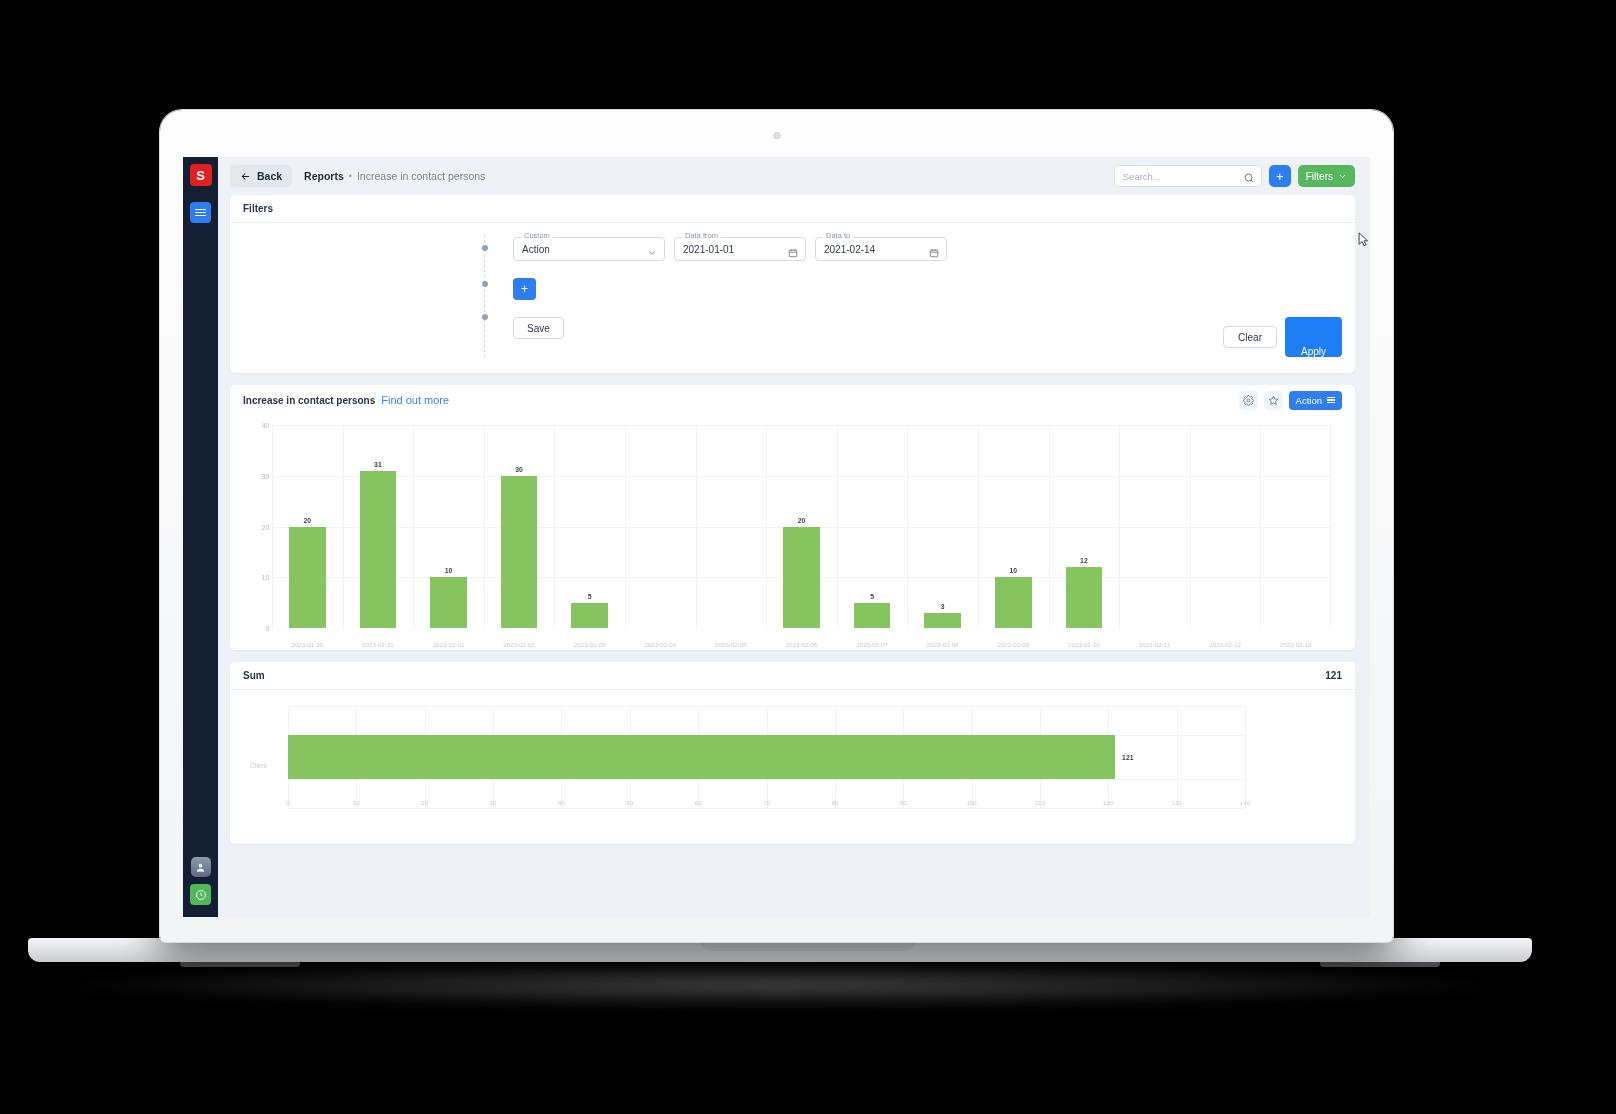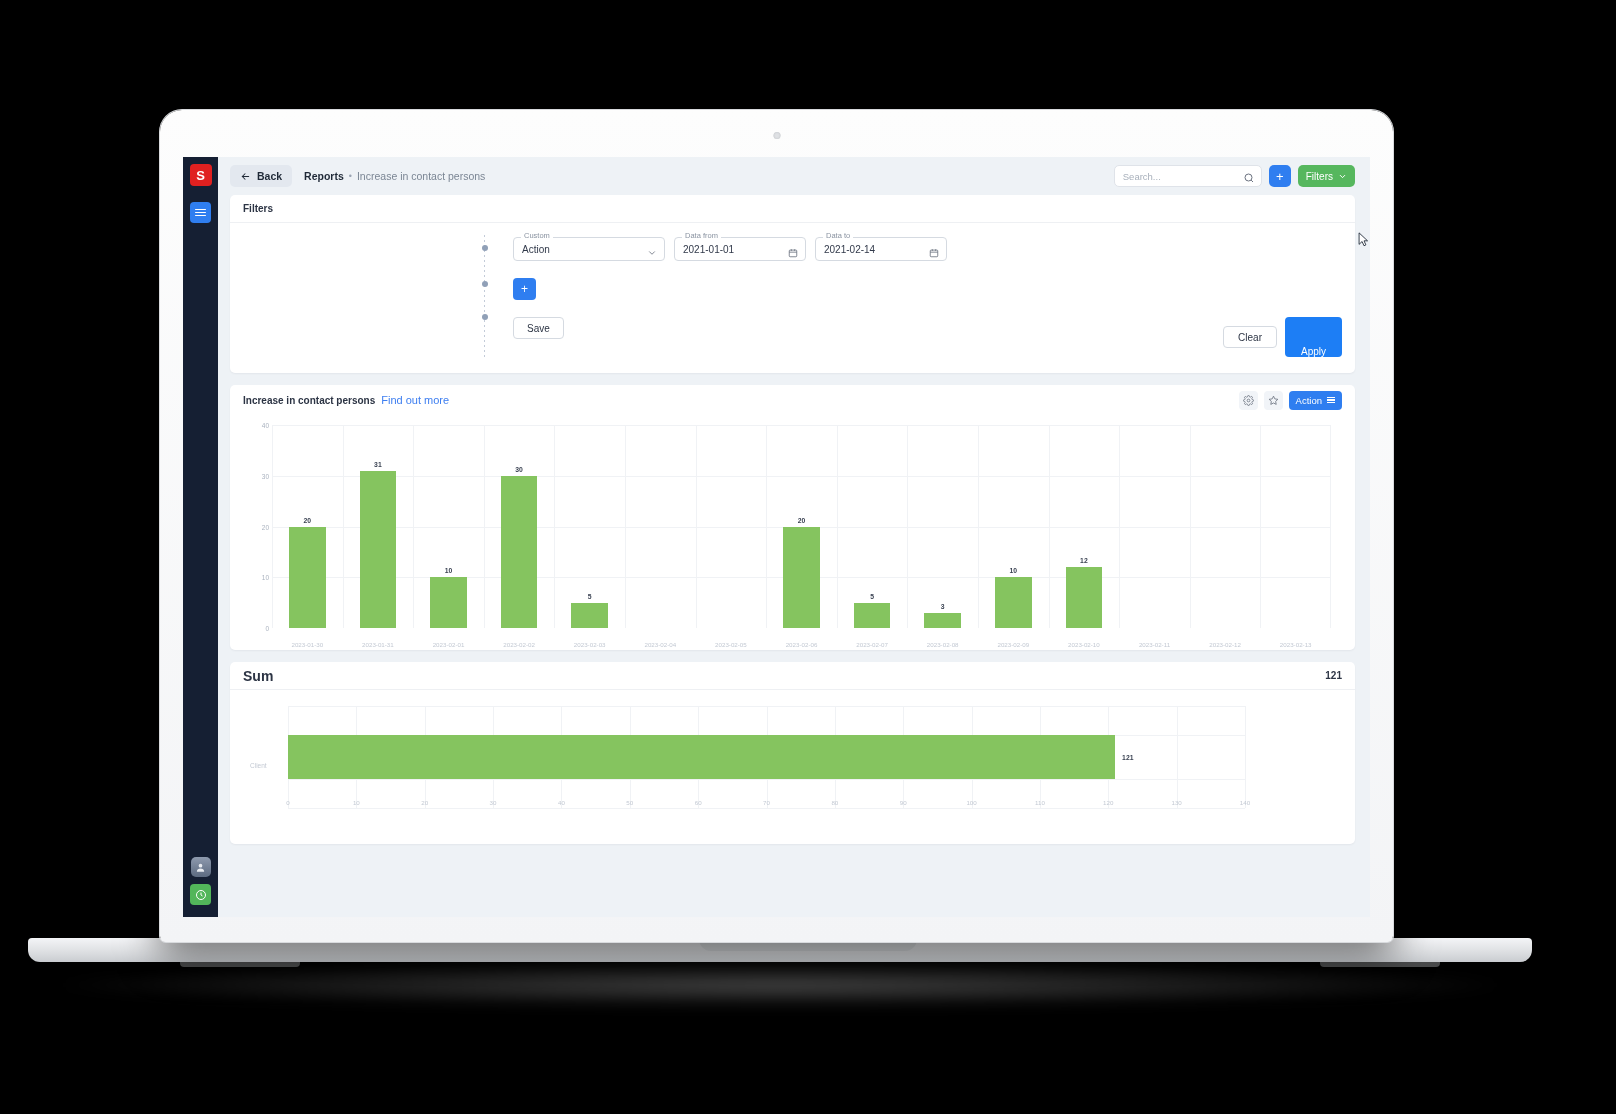--- a/index.html
+++ b/index.html
@@ -173,21 +173,21 @@
   .grid-row { position: absolute; left: 0; right: 0; border-top: 1px solid #f0f2f5; }
   .bar { position: absolute; bottom: 0; background: #85c45f; }
   .bar-label { position: absolute; font-size: 6.8px; font-weight: bold; color: #3a4252; transform: translateX(-50%); }
   .x-label { position: absolute; bottom: 2px; font-size: 6.2px; color: #c3c9d3; transform: translateX(-50%); white-space: nowrap; }
   .legend { display: flex; align-items: center; justify-content: center; gap: 6px; padding: 9px 0 13px 0; }
   .legend-dot { width: 8px; height: 8px; border-radius: 50%; background: #85c45f; }
   .legend-label { font-size: 8.5px; color: #5c6576; }
 
   
   .sum-head { height: 28px; display: flex; align-items: center; padding: 0 13px; border-bottom: 1px solid #eef0f3; }
-  .sum-title { font-size: 14px; font-weight: bold; color: #2c3444; }
+  .sum-title { font-size: 10px; font-weight: bold; color: #2c3444; }
   .sum-value { margin-left: auto; font-size: 10px; font-weight: bold; color: #2c3444; }
   .sum-chart { position: relative; height: 130px; margin: 10px 20px 14px 20px; }
   .sum-ylabel { position: absolute; left: 0; top: 50%; transform: translateY(-50%); font-size: 6.5px; color: #c3c9d3; }
   .sum-plot { position: absolute; left: 38px; right: 90px; top: 6px; bottom: 22px; }
   .sum-bar { position: absolute; left: 0; top: 28%; height: 44%; background: #85c45f; }
   .sum-bar-label { position: absolute; top: 50%; transform: translateY(-50%); font-size: 6.8px; font-weight: bold; color: #3a4252; margin-left: 7px; }
   .sum-xtick { position: absolute; bottom: 2px; font-size: 6.2px; color: #c3c9d3; transform: translateX(-50%); }
 
   
   .cursor { position: absolute; width: 11px; height: 15px; pointer-events: none; }

